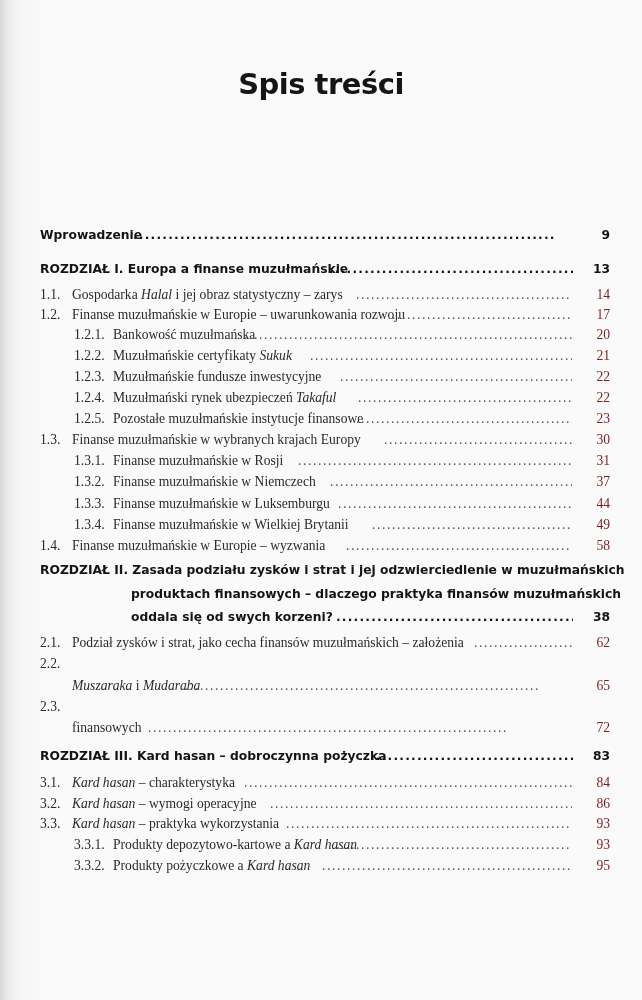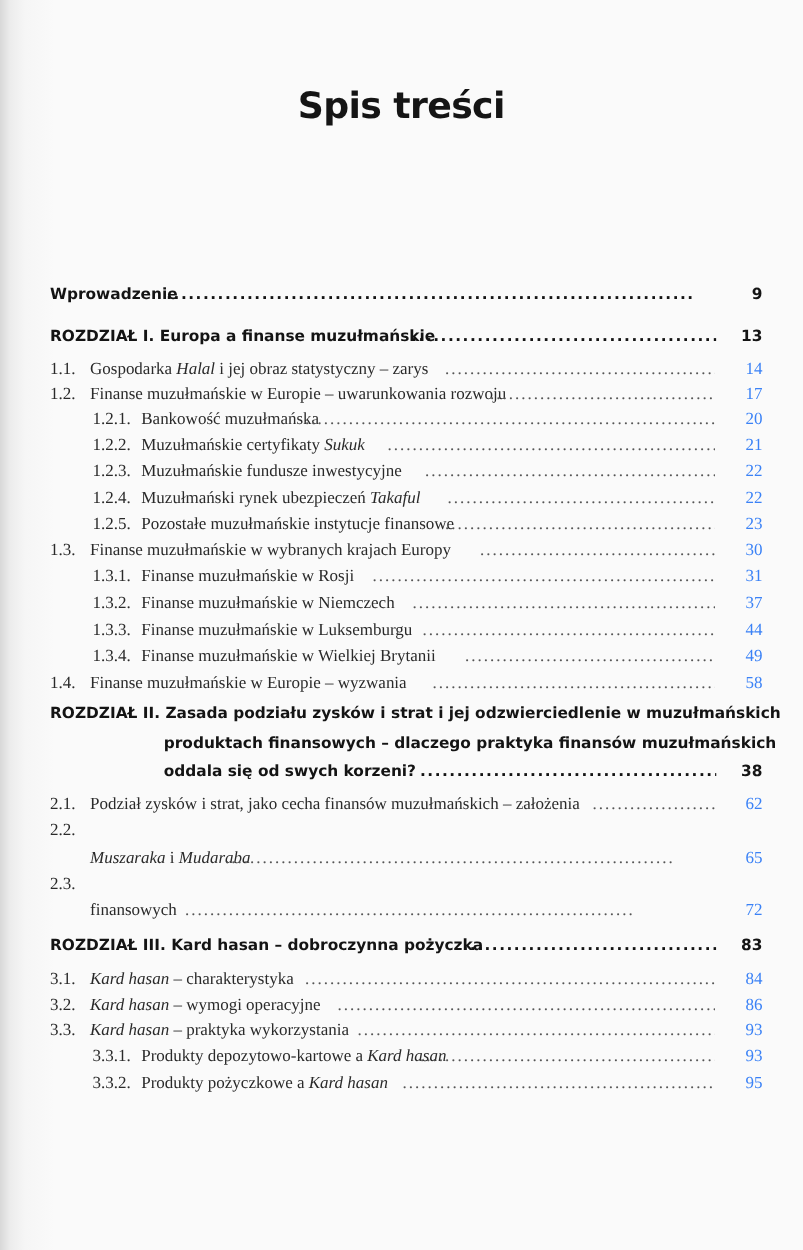--- a/index.html
+++ b/index.html
@@ -34,21 +34,21 @@
     position: absolute; top: 0; white-space: nowrap;
     font-family: "Liberation Serif", serif; font-size: 13.6px; color: #2a2a2a;
   }
   .row .leader {
     position: absolute; top: 0; overflow: hidden; white-space: nowrap;
     font-family: "Liberation Serif", serif; font-size: 13.6px; color: #555;
     letter-spacing: 1.6px;
   }
   .row .page {
     position: absolute; top: 0; right: 32px; text-align: right; white-space: nowrap;
-    font-family: "Liberation Serif", serif; font-size: 13.6px; color: #3b82f6;
+    font-family: "Liberation Serif", serif; font-size: 13.6px; color: #7f1d1d;
   }
   .row.bold .txt, .row.bold .page, .row.bold .leader {
     font-family: "DejaVu Sans", sans-serif; font-weight: 700; font-size: 12.3px; color: #141414;
   }
   .row.bold .leader { letter-spacing: 1.2px; }
   i { }
 </style>
 </head>
 <body>
 

